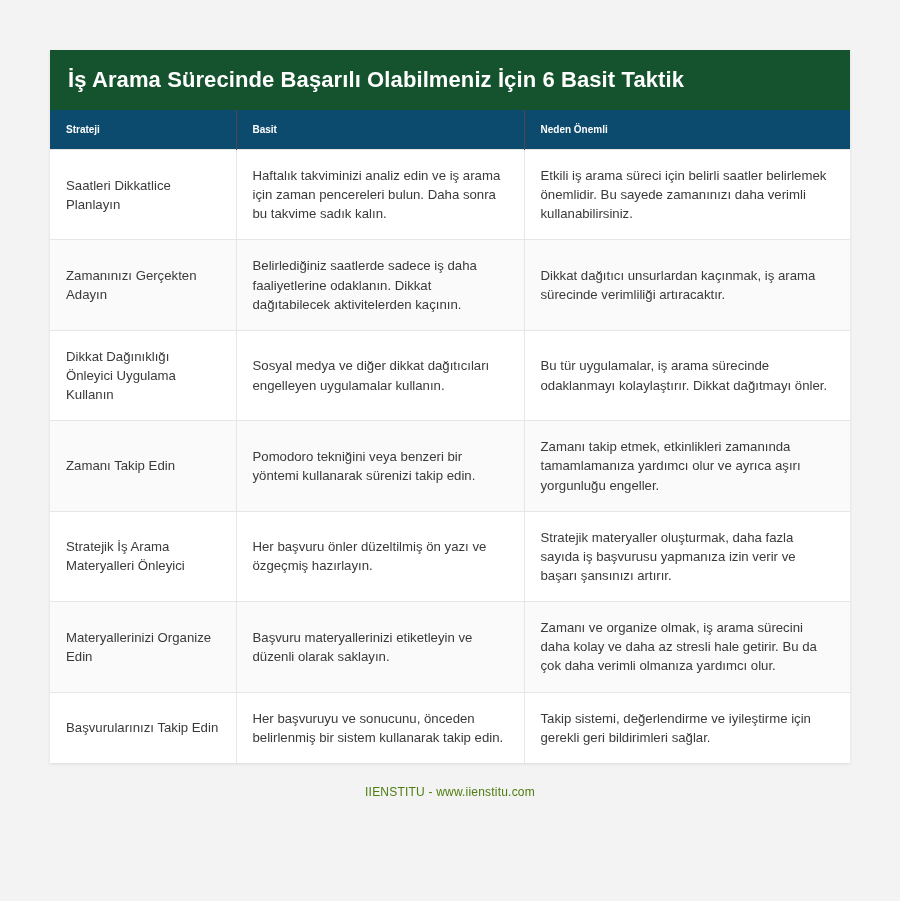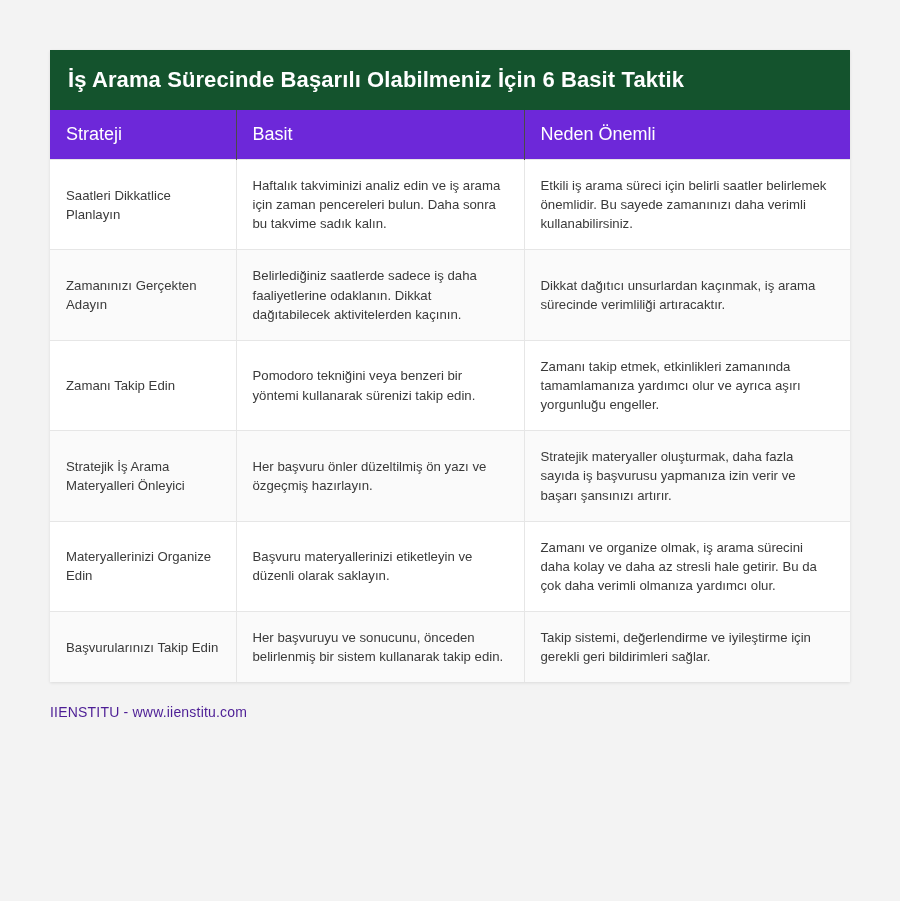--- a/index.html
+++ b/index.html
@@ -42,25 +42,25 @@
     letter-spacing: 0.1px;
     line-height: 1.2;
   }
   table.matrix {
     width: 800px;
     border-collapse: collapse;
     table-layout: fixed;
     background: #ffffff;
   }
   table.matrix thead th {
-    background: #6d28d9;
+    background: #0c4a6e;
     color: #ffffff;
     text-align: left;
-    font-size: 18px;
-    font-weight: normal;
+    font-size: 10px;
+    font-weight: bold;
     padding: 14px 16px;
     border-right: 1px solid #4a4a4a;
     vertical-align: middle;
   }
   table.matrix thead th:last-child {
     border-right: none;
     margin-left: 7px;
   }
   col.c1 { width: 186px; }
   col.c2 { width: 288px; }
@@ -84,22 +84,23 @@
     background: #fafafa;
   }
   table.matrix tbody tr:nth-child(odd) td {
     background: #ffffff;
   }
   table.matrix tbody tr:last-child td {
     border-bottom: none;
   }
   .footer {
     width: 800px;
-    color: #4c1d95;
-    font-size: 14px;
+    text-align: center;
+    color: #4d7c0f;
+    font-size: 12px;
     padding: 22px 0 0 0;
     letter-spacing: 0.2px;
   }
 </style>
 </head>
 <body>
 
 <div class="page">
   <div class="card">
 
@@ -125,20 +126,25 @@
           <td>Saatleri Dikkatlice Planlayın</td>
           <td>Haftalık takviminizi analiz edin ve iş arama için zaman pencereleri bulun. Daha sonra bu takvime sadık kalın.</td>
           <td>Etkili iş arama süreci için belirli saatler belirlemek önemlidir. Bu sayede zamanınızı daha verimli kullanabilirsiniz.</td>
         </tr>
         <tr>
           <td>Zamanınızı Gerçekten Adayın</td>
           <td>Belirlediğiniz saatlerde sadece iş daha faaliyetlerine odaklanın. Dikkat dağıtabilecek aktivitelerden kaçının.</td>
           <td>Dikkat dağıtıcı unsurlardan kaçınmak, iş arama sürecinde verimliliği artıracaktır.</td>
         </tr>
         <tr>
+          <td>Dikkat Dağınıklığı Önleyici Uygulama Kullanın</td>
+          <td>Sosyal medya ve diğer dikkat dağıtıcıları engelleyen uygulamalar kullanın.</td>
+          <td>Bu tür uygulamalar, iş arama sürecinde odaklanmayı kolaylaştırır. Dikkat dağıtmayı önler.</td>
+        </tr>
+        <tr>
           <td>Zamanı Takip Edin</td>
           <td>Pomodoro tekniğini veya benzeri bir yöntemi kullanarak sürenizi takip edin.</td>
           <td>Zamanı takip etmek, etkinlikleri zamanında tamamlamanıza yardımcı olur ve ayrıca aşırı yorgunluğu engeller.</td>
         </tr>
         <tr>
           <td>Stratejik İş Arama Materyalleri Önleyici</td>
           <td>Her başvuru önler düzeltilmiş ön yazı ve özgeçmiş hazırlayın.</td>
           <td>Stratejik materyaller oluşturmak, daha fazla sayıda iş başvurusu yapmanıza izin verir ve başarı şansınızı artırır.</td>
         </tr>
         <tr>

